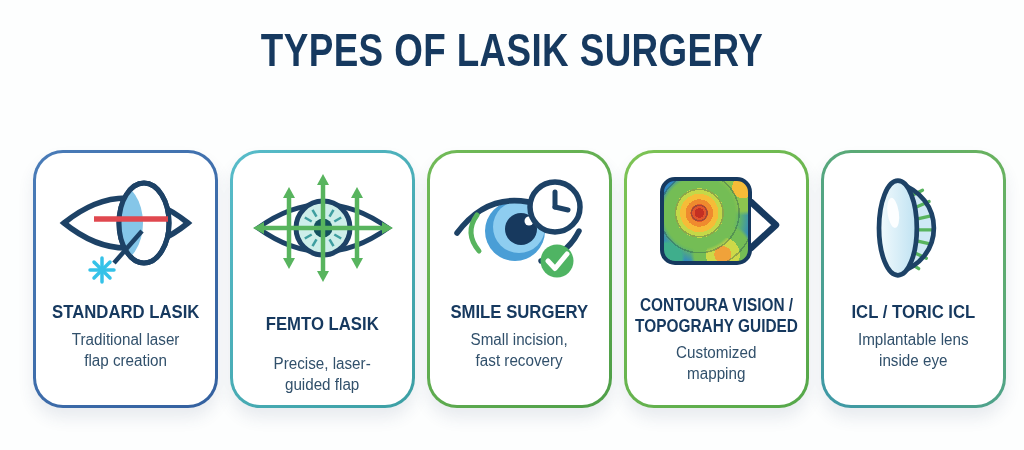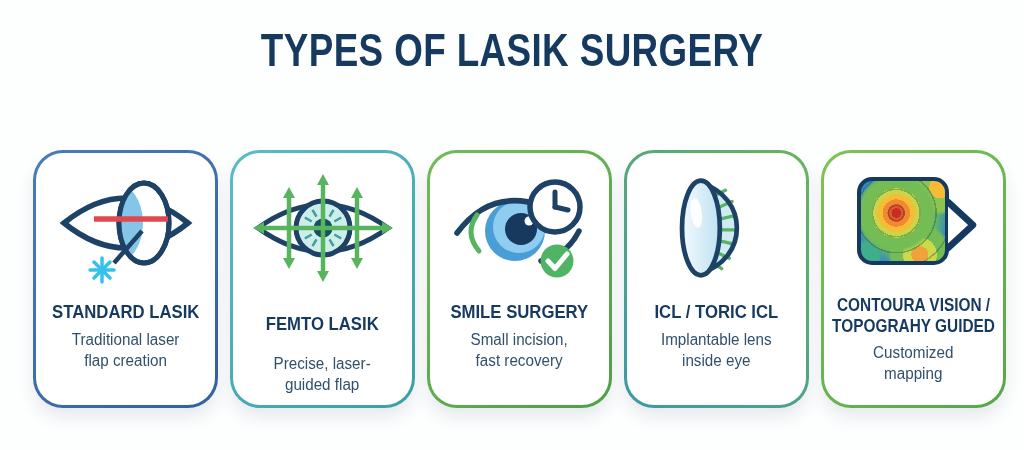--- a/index.html
+++ b/index.html
@@ -184,20 +184,39 @@
     </div>
     <div class="card-title">
       <span>SMILE SURGERY</span>
     </div>
     <div class="card-desc">
       <span>Small incision,</span>
       <span>fast recovery</span>
     </div>
   </div>
 
+  <div class="card c5">
+    <div class="icon-area">
+      <div class="icon5-wrap">
+        <div class="topo-map"></div>
+        <svg class="topo-chev" width="36" height="54" viewBox="0 0 36 54">
+          <polyline points="3,3 28,26 3,49" fill="#ffffff" stroke="#16395f" stroke-width="6.5" stroke-linejoin="round" stroke-linecap="round"></polyline>
+        </svg>
+      </div>
+    </div>
+    <div class="card-title">
+      <span>CONTOURA VISION /</span>
+      <span>TOPOGRAHY GUIDED</span>
+    </div>
+    <div class="card-desc">
+      <span>Customized</span>
+      <span>mapping</span>
+    </div>
+  </div>
+
   <div class="card c4">
     <div class="icon-area">
       <svg width="104" height="116" viewBox="0 0 110 120">
         <defs>
           <linearGradient id="lensGrad" x1="0" y1="0" x2="1" y2="0">
             <stop offset="0" stop-color="#f2fafd"></stop>
               <stop offset="1" stop-color="#bfe2f2"></stop>
           </linearGradient>
         </defs>
         <path d="M38,12 C52,24 60,40 60,60 C60,80 52,96 38,108 C62,100 76,82 76,60 C76,38 62,20 38,12 Z" fill="#cfe9f5"></path>
@@ -217,32 +236,13 @@
     </div>
     <div class="card-title">
       <span>ICL / TORIC ICL</span>
     </div>
     <div class="card-desc">
       <span>Implantable lens</span>
       <span>inside eye</span>
     </div>
   </div>
 
-  <div class="card c5">
-    <div class="icon-area">
-      <div class="icon5-wrap">
-        <div class="topo-map"></div>
-        <svg class="topo-chev" width="36" height="54" viewBox="0 0 36 54">
-          <polyline points="3,3 28,26 3,49" fill="#ffffff" stroke="#16395f" stroke-width="6.5" stroke-linejoin="round" stroke-linecap="round"></polyline>
-        </svg>
-      </div>
-    </div>
-    <div class="card-title">
-      <span>CONTOURA VISION /</span>
-      <span>TOPOGRAHY GUIDED</span>
-    </div>
-    <div class="card-desc">
-      <span>Customized</span>
-      <span>mapping</span>
-    </div>
-  </div>
-
 </div>
 
 </body></html>

